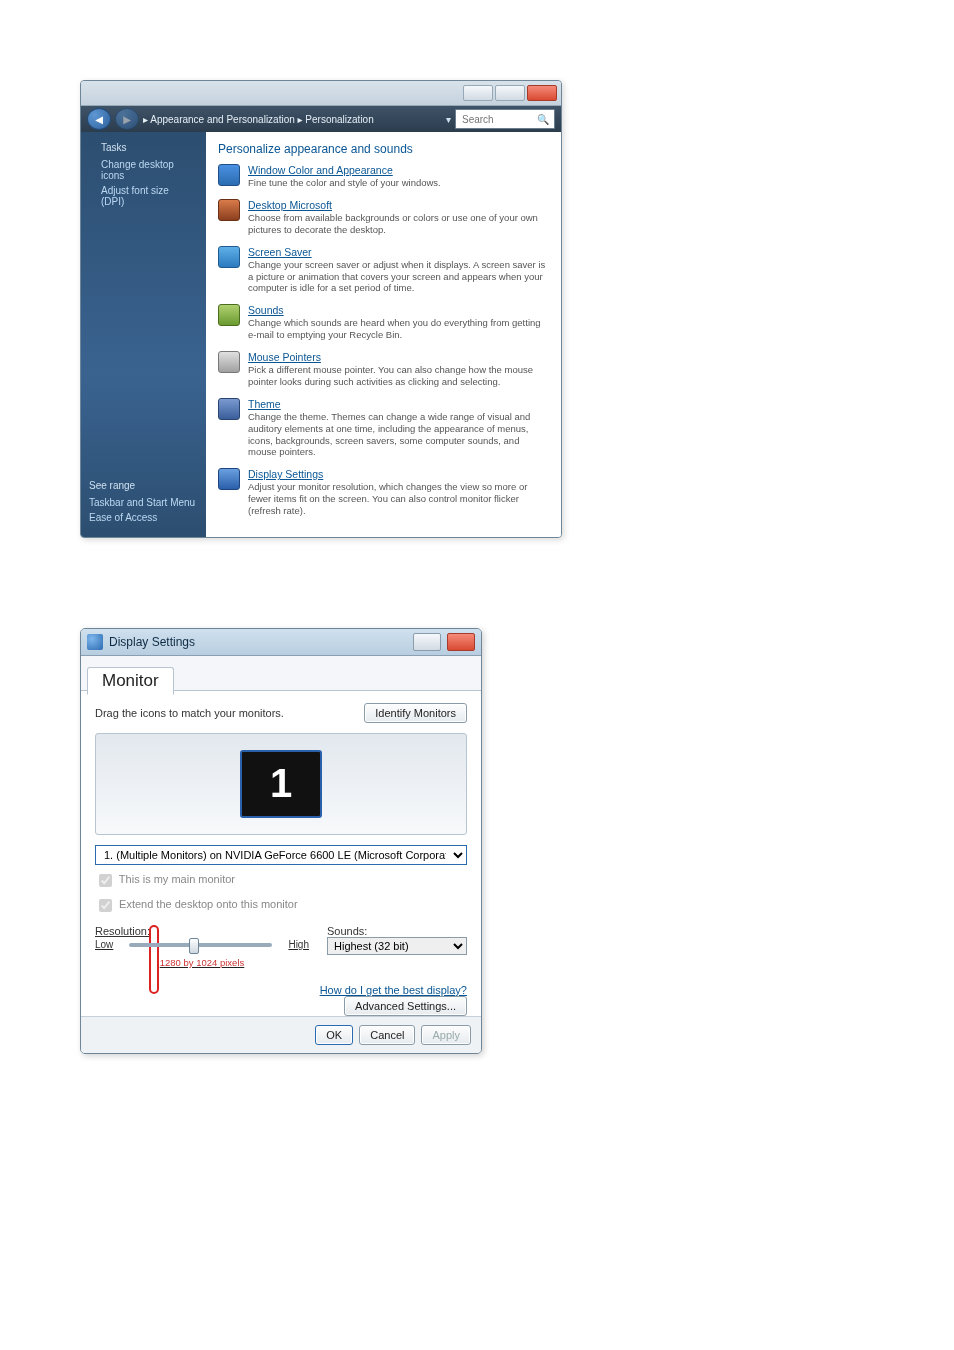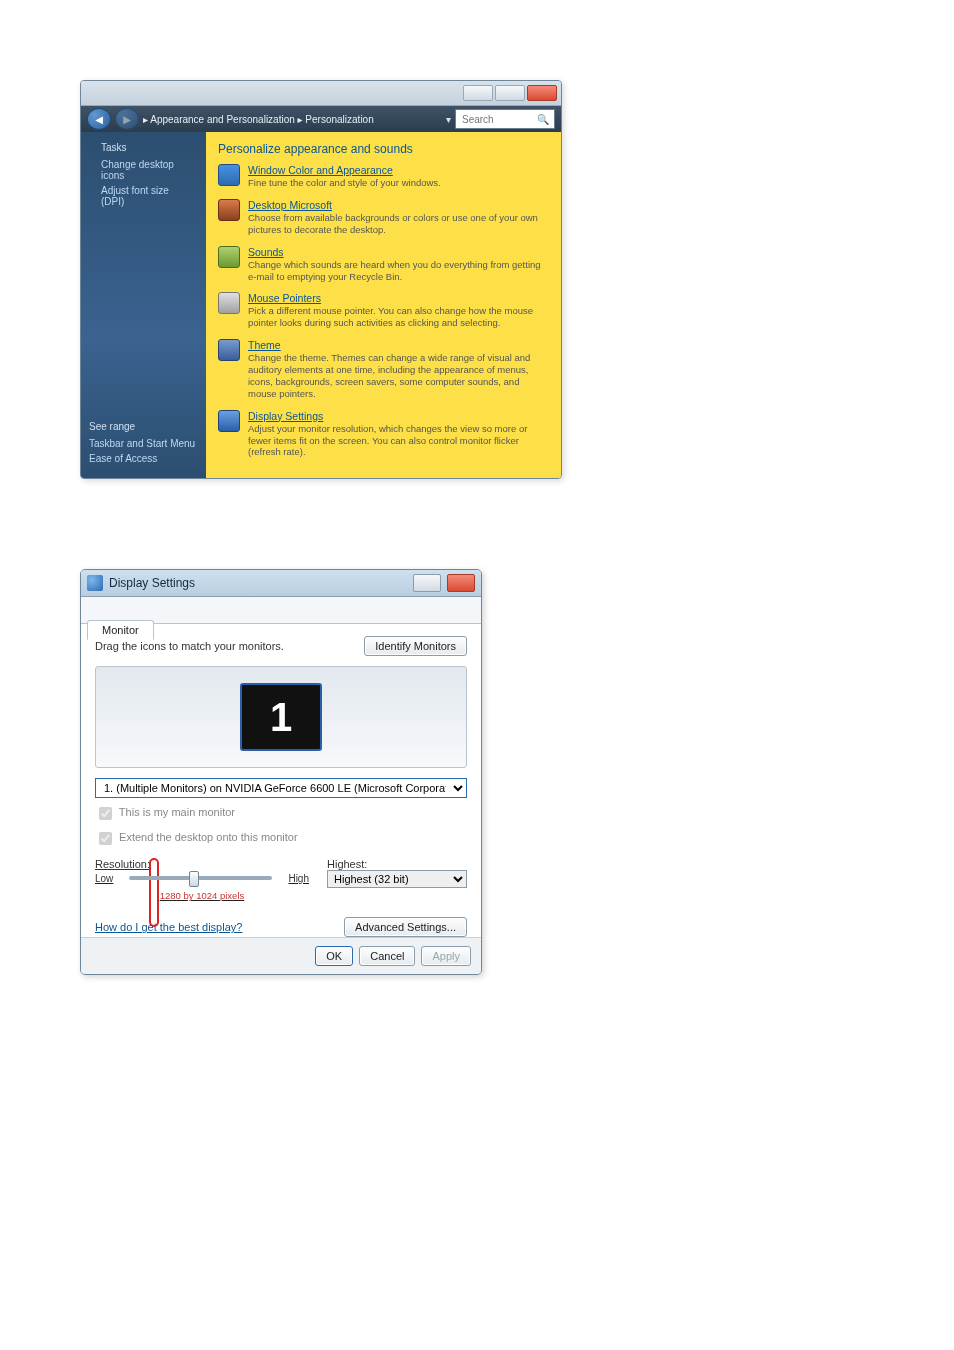--- a/index.html
+++ b/index.html
@@ -88,21 +88,21 @@
     box-sizing: border-box;
     font-size: 10px;
     min-height: 280px;
     position: relative;
   }
   .cp-side .tasks { color:#cfe0f0; margin-bottom:6px; }
   .cp-side .sidelink { color:#bcd8f2; margin: 4px 0; cursor: pointer; }
   .cp-side .bottomlinks { position:absolute; bottom:10px; left:8px; right:8px;}
   .cp-main {
     flex: 1;
-    background: #fde047;
+    background: #ffffff;
     padding: 10px 12px;
   }
   .cp-main h1 {
     font-size: 12px;
     color: #0a5694;
     margin: 0 0 8px 0;
     font-weight: normal;
   }
   .item { display:flex; gap:8px; margin-bottom:10px;}
   .item .icon {
@@ -158,25 +158,25 @@
     background: #f4f6f9;
     border-bottom: 1px solid #b8c5d0;
     padding: 6px 6px 0 6px;
     display: flex;
   }
   .ds-tab {
     background: #fff;
     border: 1px solid #b8c5d0;
     border-bottom: 1px solid #fff;
     padding: 3px 14px;
-    font-size: 11px;
+    font-size: 17px;
     border-top-left-radius: 3px;
     border-top-right-radius: 3px;
     position: relative;
-    top: 17px;
+    top: 5px;
   }
   .ds-body {
     background: #fff;
     padding: 12px 14px 0 14px;
   }
   .ds-row1 { display:flex; justify-content: space-between; align-items:center; margin-bottom:10px;}
   .ds-row1 .instr { color:#333; font-size: 11px;}
   .winbtn {
     background: linear-gradient(#fdfdfd,#e6ebef);
     border: 1px solid #8a9caa;
@@ -234,21 +234,21 @@
     border-radius: 2px;
   }
   .redring {
     position:absolute; left:54px; right:150px; top:0; bottom:-26px;
     border:2px solid #d22; border-radius:14px;
     pointer-events:none;
   }
   .res-text { font-size: 9.5px; color:#c33; text-align:center; margin-top:4px;}
   .col-area { width: 140px;}
   .col-area select { width: 100%; border:1px solid #8a9caa; font-size:11px; padding:1px 2px;}
-  .ds-row4 { display:flex; justify-content: space-between; align-items:center; margin-top:16px;}
+  .ds-row4 { display:flex; justify-content: space-between; align-items:flex-end; margin-top:16px;flex-direction:column;}
   .helplink { color:#0a5694; font-size:11px; text-decoration: underline; cursor:pointer;}
   .ds-footer {
     background: #eef2f5;
     border-top: 1px solid #c5d0da;
     padding: 8px 10px;
     display:flex; justify-content:flex-end; gap:6px;
   }
   .winbtn.disabled { color:#9aa; }
 </style>
 </head>
@@ -291,20 +291,27 @@
           <div>
             <div class="title">Window Color and Appearance</div>
             <div class="desc">Fine tune the color and style of your windows.</div>
           </div>
         </div>
         <div class="item">
           <span class="icon ic-bg"></span>
           <div>
             <div class="title">Desktop Microsoft</div>
             <div class="desc">Choose from available backgrounds or colors or use one of your own pictures to decorate the desktop.</div>
+          </div>
+        </div>
+        <div class="item">
+          <span class="icon ic-saver"></span>
+          <div>
+            <div class="title">Screen Saver</div>
+            <div class="desc">Change your screen saver or adjust when it displays. A screen saver is a picture or animation that covers your screen and appears when your computer is idle for a set period of time.</div>
           </div>
         </div>
         <div class="item">
           <span class="icon ic-sound"></span>
           <div>
             <div class="title">Sounds</div>
             <div class="desc">Change which sounds are heard when you do everything from getting e-mail to emptying your Recycle Bin.</div>
           </div>
         </div>
         <div class="item">
@@ -372,21 +379,21 @@
           <div class="slider-row">
             <span>Low</span>
             <div class="slider">
               <div class="thumb"></div>
             </div>
             <span>High</span>
           </div>
           <div class="res-text">1280 by 1024 pixels</div>
         </div>
         <div class="col-area">
-          <div class="small-lbl" style="text-decoration:none;">Highest:</div>
+          <div class="small-lbl" style="text-decoration:none;">Sounds:</div>
           <select>
             <option>Highest (32 bit)</option>
           </select>
         </div>
       </div>
 
       <div class="ds-row4">
         <span class="helplink">How do I get the best display?</span>
         <button class="winbtn">Advanced Settings...</button>
       </div>

